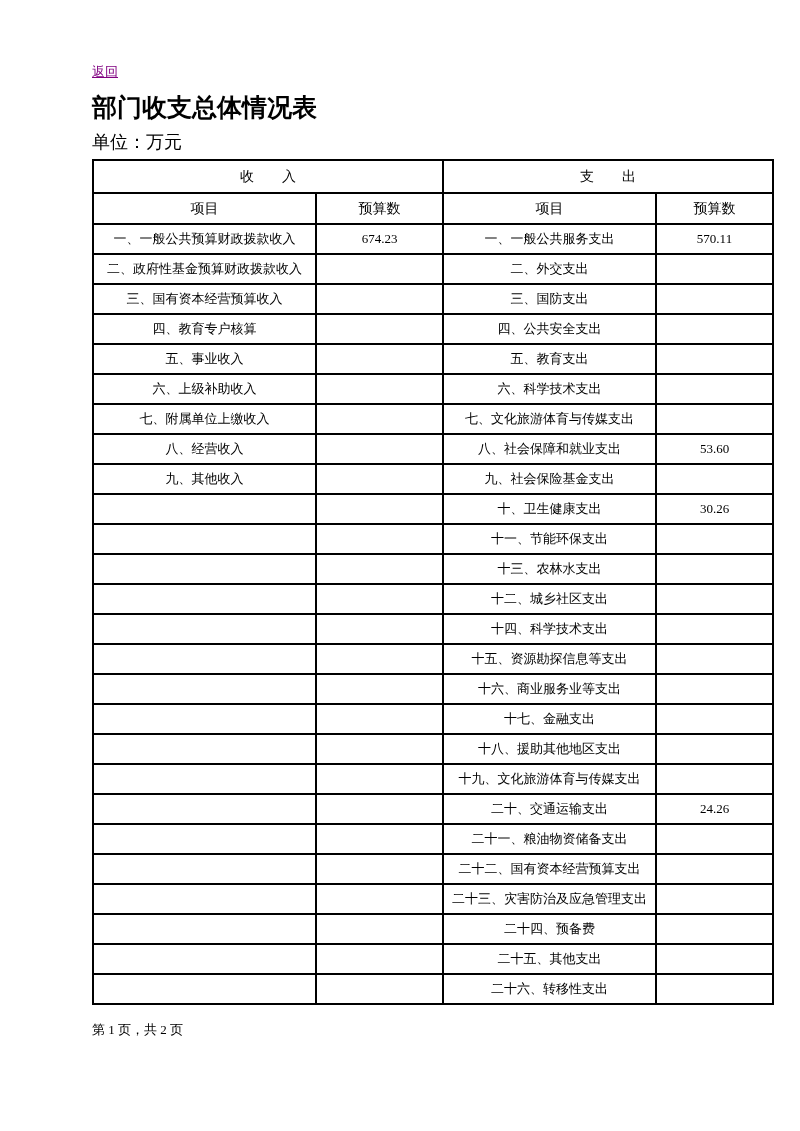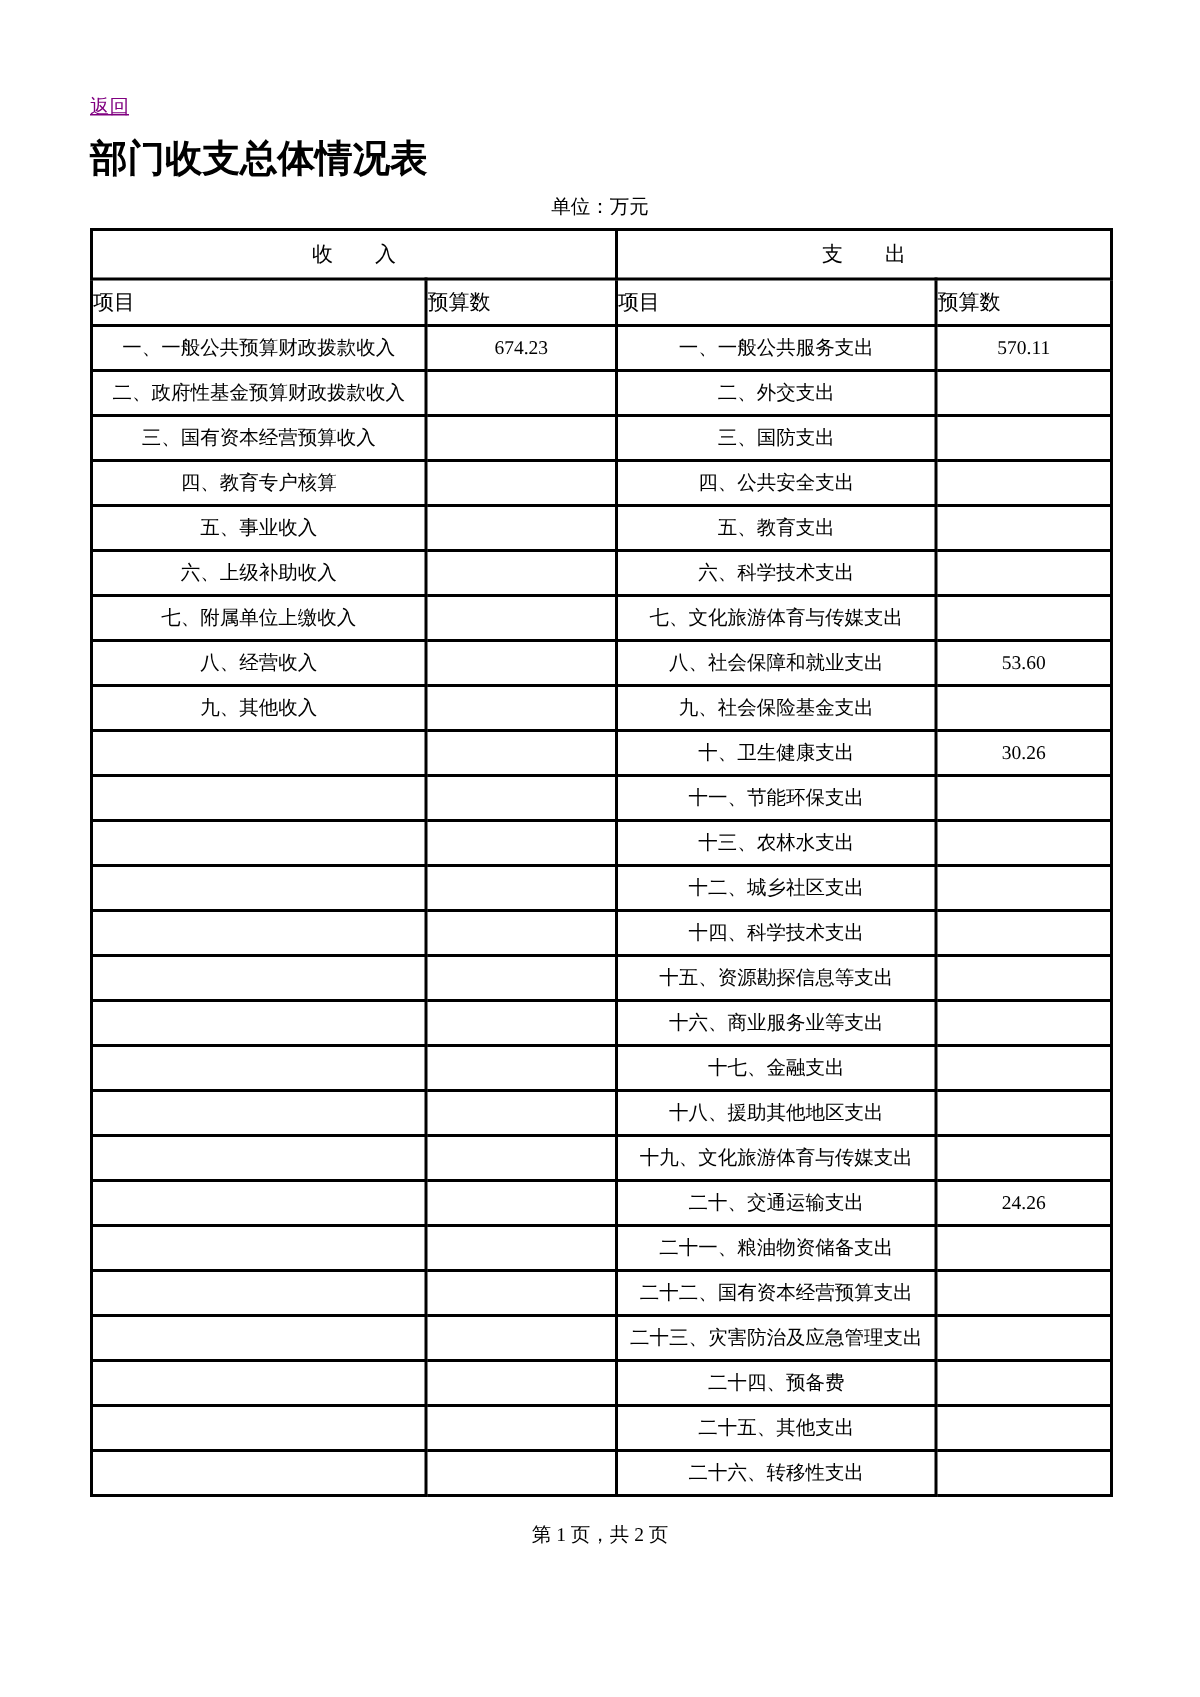--- a/index.html
+++ b/index.html
@@ -10,38 +10,39 @@
     color: #000000;
     font-family: "Liberation Serif", "DejaVu Serif", serif;
   }
   body {
     width: 800px;
     height: 1131px;
     overflow: hidden;
   }
   .page {
     padding: 62px 64px 0 60px;
+    margin-left: 32px;
   }
   .back-link {
     display: inline-block;
     font-size: 13px;
     color: #800080;
     text-decoration: underline;
     cursor: pointer;
   }
   .title {
     margin: 11px 0 0 0;
     font-size: 25px;
     font-weight: bold;
     line-height: 1.25;
   }
   .unit-label {
     width: 680px;
-    text-align: center;
-    font-size: 13px;
+    text-align: left;
+    font-size: 18px;
     margin: 7px 0 5px 0;
   }
   table.budget-table {
     width: 680px;
     border-collapse: collapse;
     table-layout: fixed;
   }
   .budget-table th,
   .budget-table td {
     border: 2px solid #000000;
@@ -51,40 +52,39 @@
     padding: 0;
   }
   .section-header {
     height: 33px;
     font-size: 14px;
     text-align: center;
   }
   .col-header {
     height: 31px;
     font-size: 14px;
-    text-align: left;
+    text-align: center;
   }
   .budget-table tbody td {
     height: 30px;
     font-size: 13px;
   }
   .item-cell {
     text-align: center;
     padding-left: 6px;
   }
   .value-cell {
     text-align: center;
     padding-right: 8px;
   }
   .mid {
     border-left-width: 3px;
   }
   .footer {
     width: 680px;
-    text-align: center;
     font-size: 13px;
     margin-top: 16px;
   }
 </style>
 </head>
 <body>
 
 <div class="page">
 
   <a class="back-link" href="#">返回</a>

